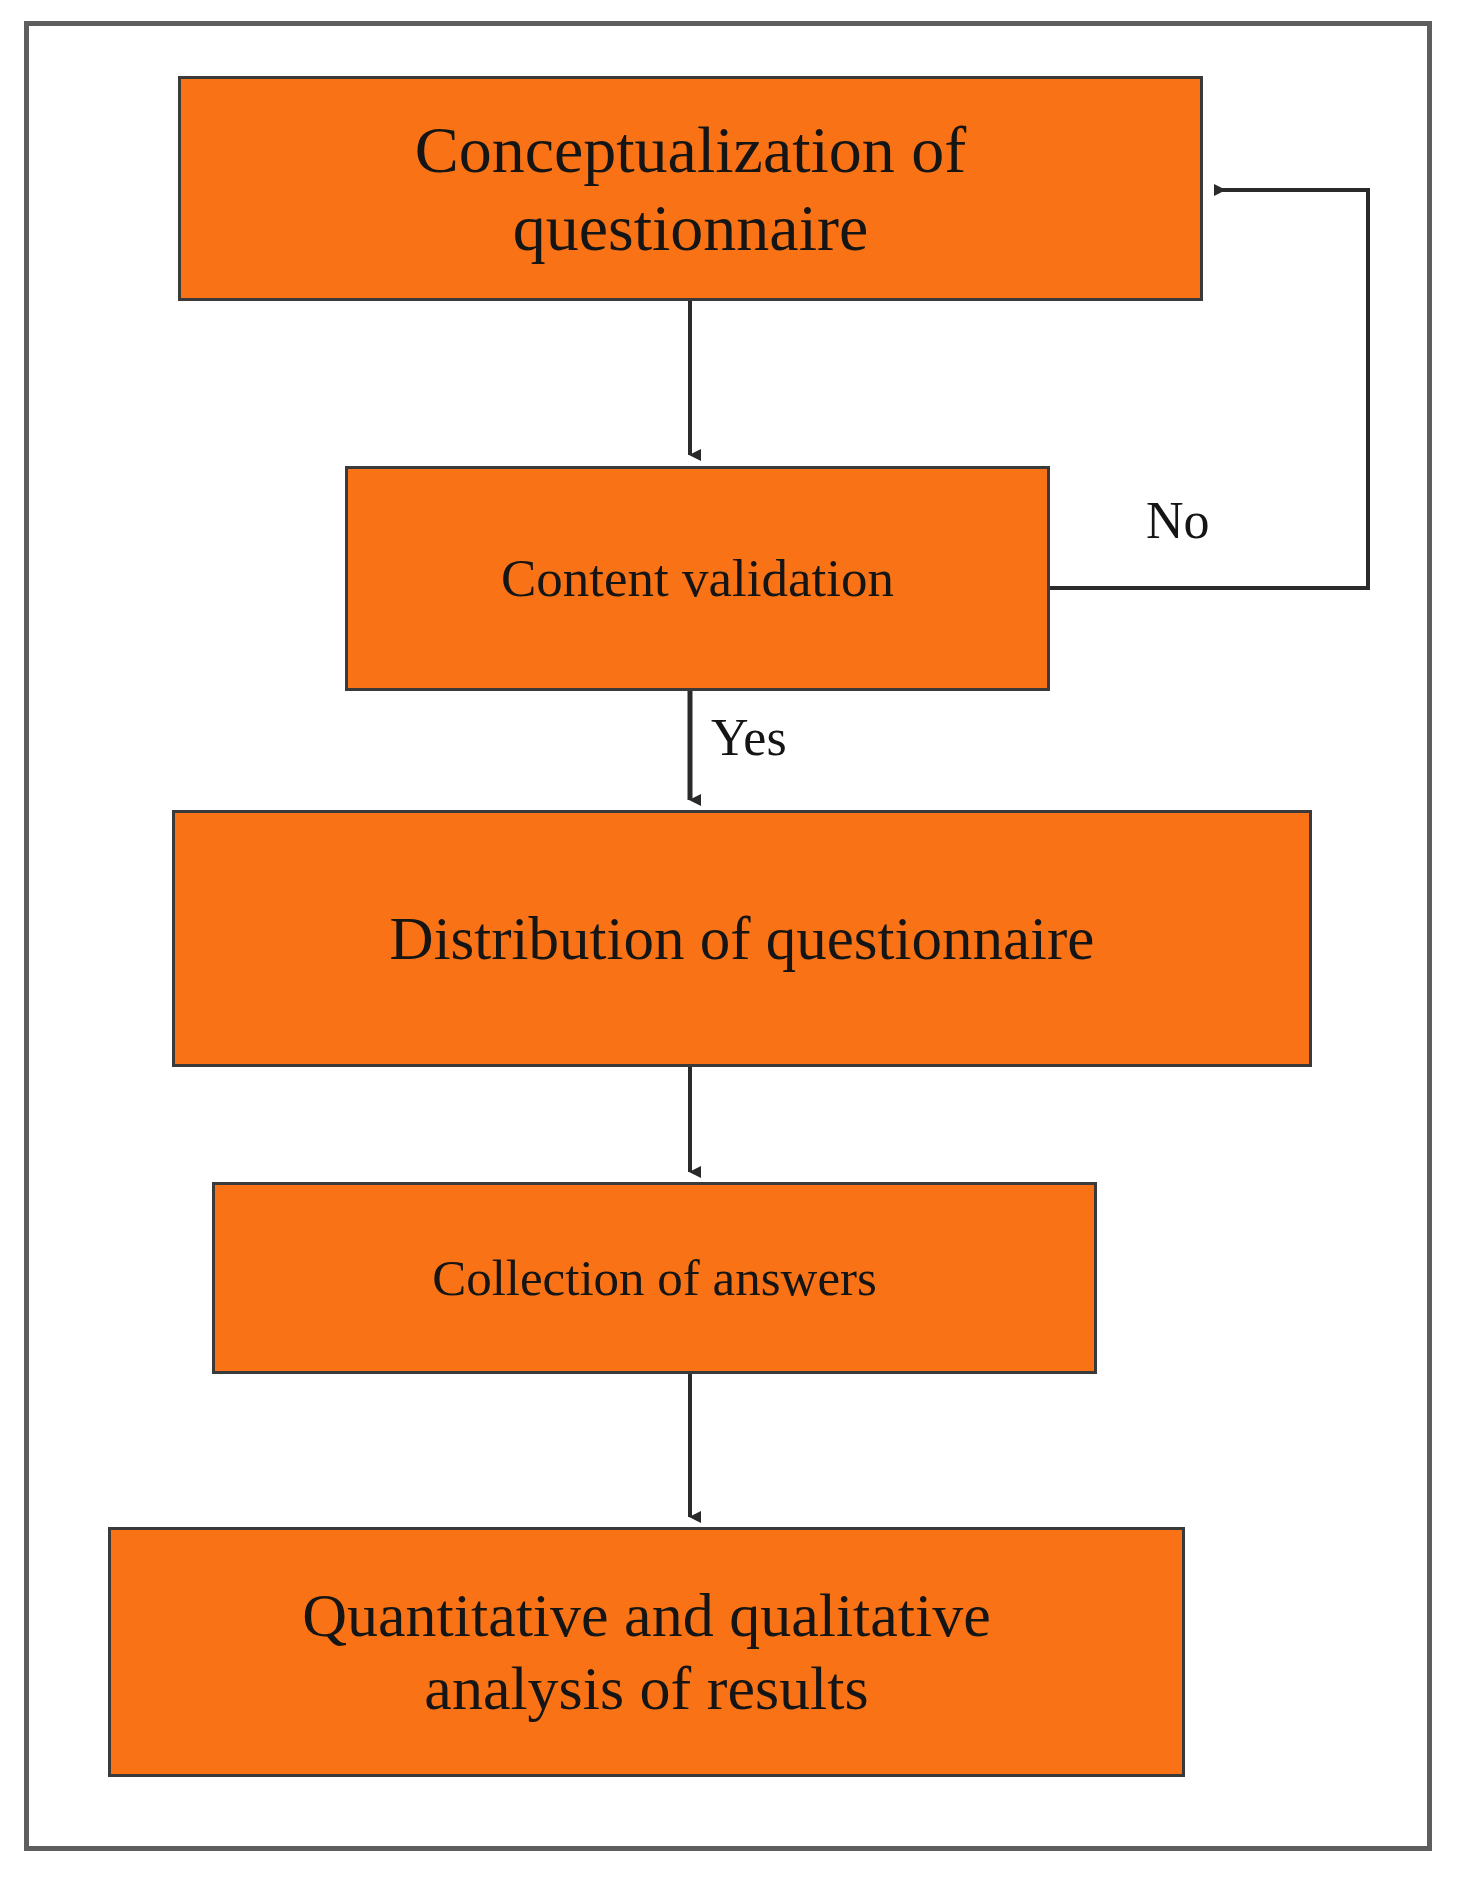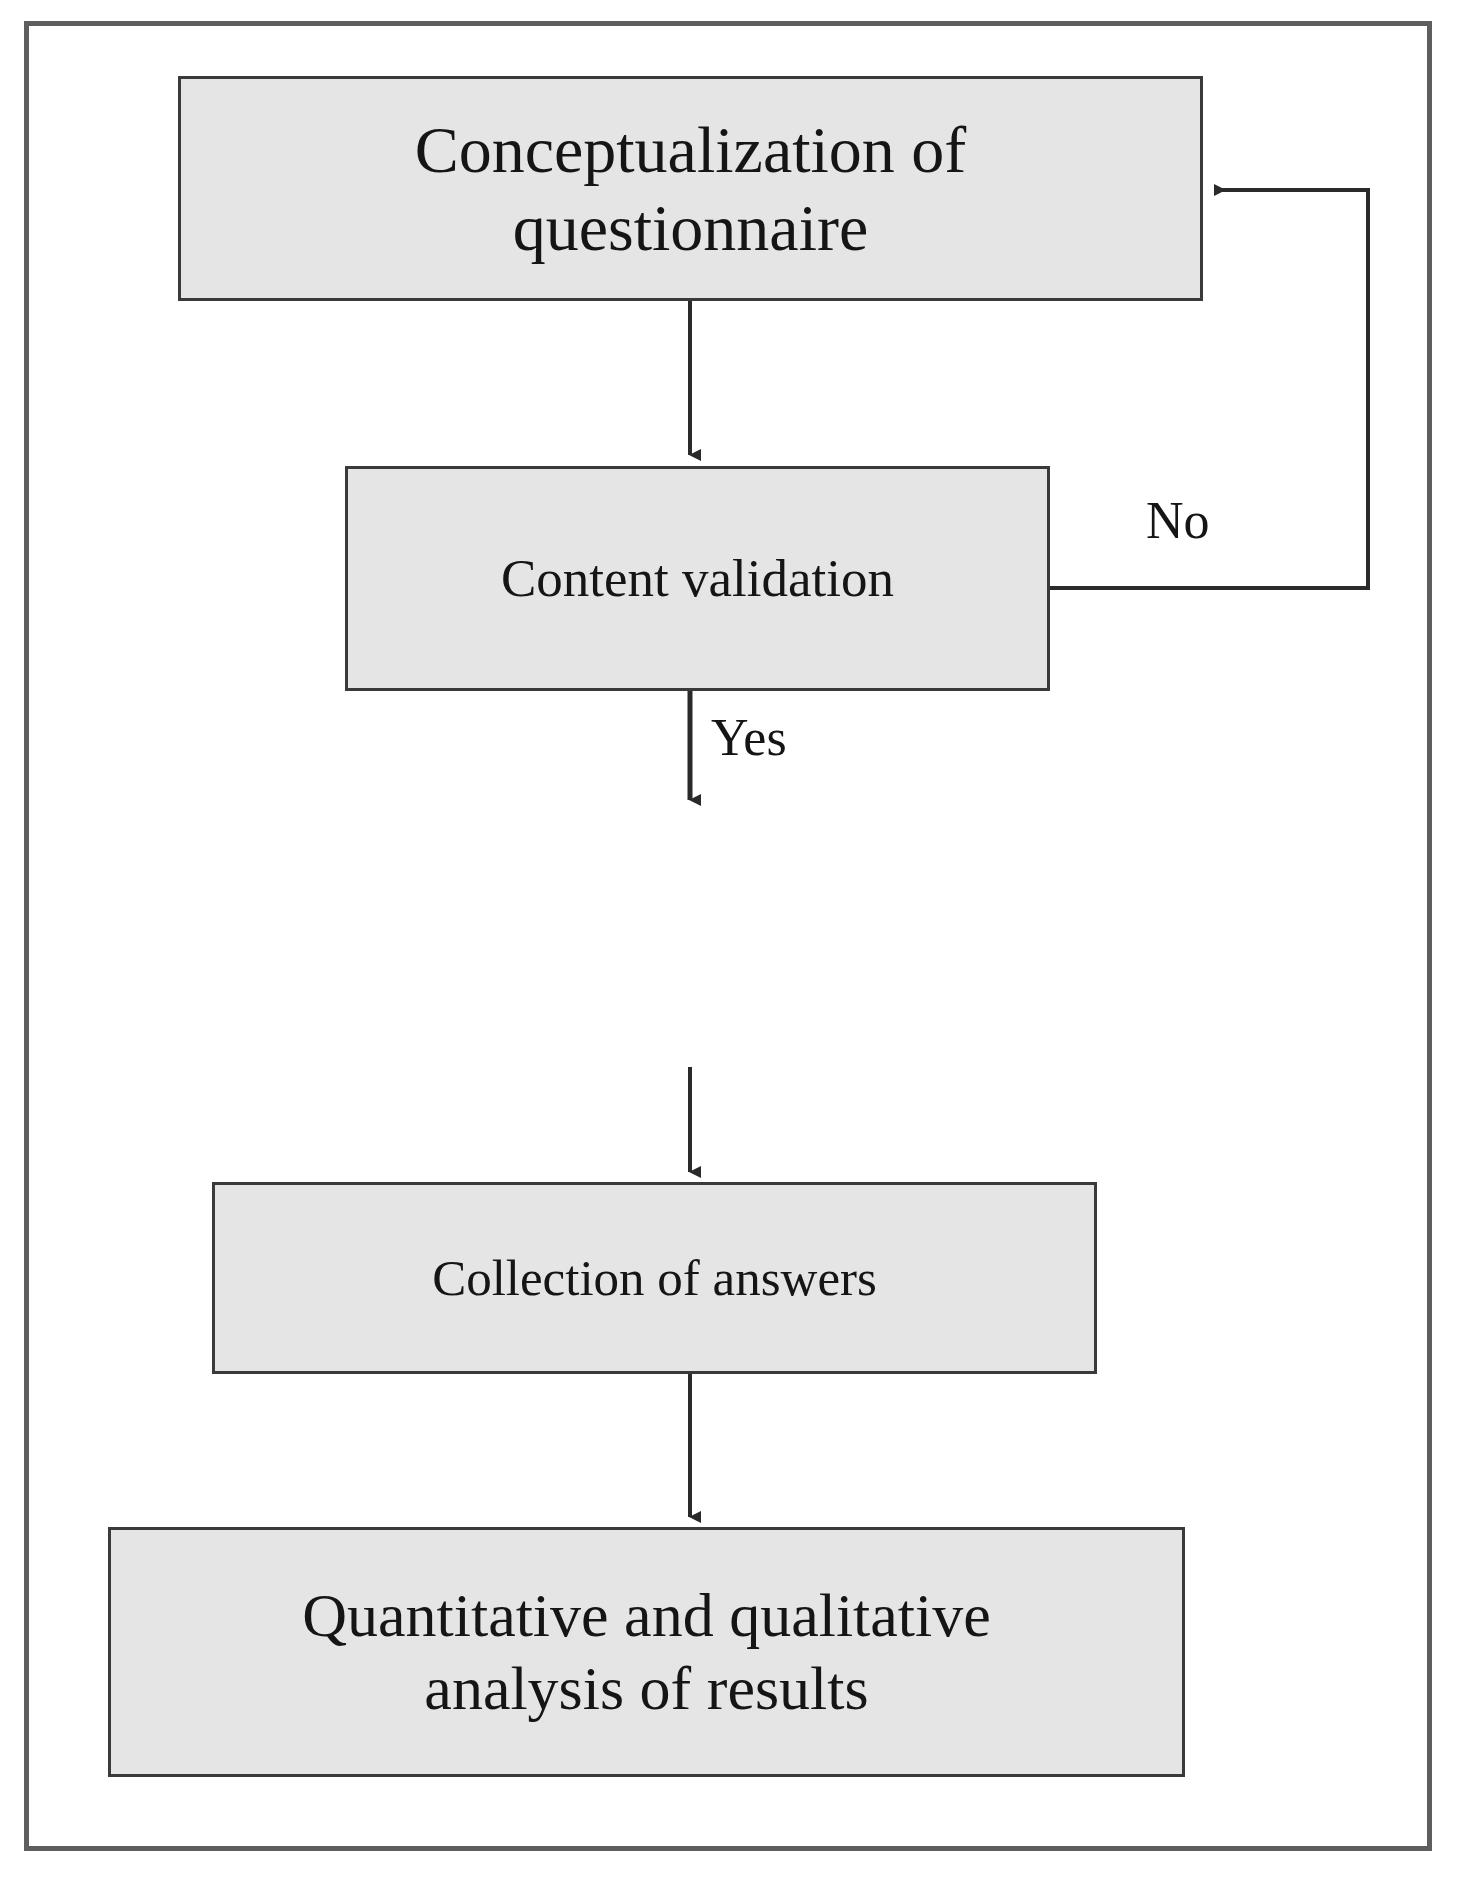--- a/index.html
+++ b/index.html
@@ -35,21 +35,21 @@
     left: 0;
     top: 0;
     width: 1460px;
     height: 1878px;
     pointer-events: none;
   }
   .node {
     position: absolute;
     box-sizing: border-box;
     border: 3px solid #3a3a3a;
-    background: #e5e5e5;
+    background: #f97316;
     display: flex;
     align-items: center;
     justify-content: center;
     text-align: center;
     line-height: 1.18;
     color: #151515;
   }
   .node-label {
     display: block;
     padding: 0 14px;
@@ -146,20 +146,23 @@
 
   <div class="node" id="node-conceptualization">
     <span class="node-label">Conceptualization of
 questionnaire</span>
   </div>
 
   <div class="node" id="node-content-validation">
     <span class="node-label">Content validation</span>
   </div>
 
+  <div class="node" id="node-distribution">
+    <span class="node-label">Distribution of questionnaire</span>
+  </div>
 
   <div class="node" id="node-collection">
     <span class="node-label">Collection of answers</span>
   </div>
 
   <div class="node" id="node-analysis">
     <span class="node-label">Quantitative and qualitative
 analysis of results</span>
   </div>
 

